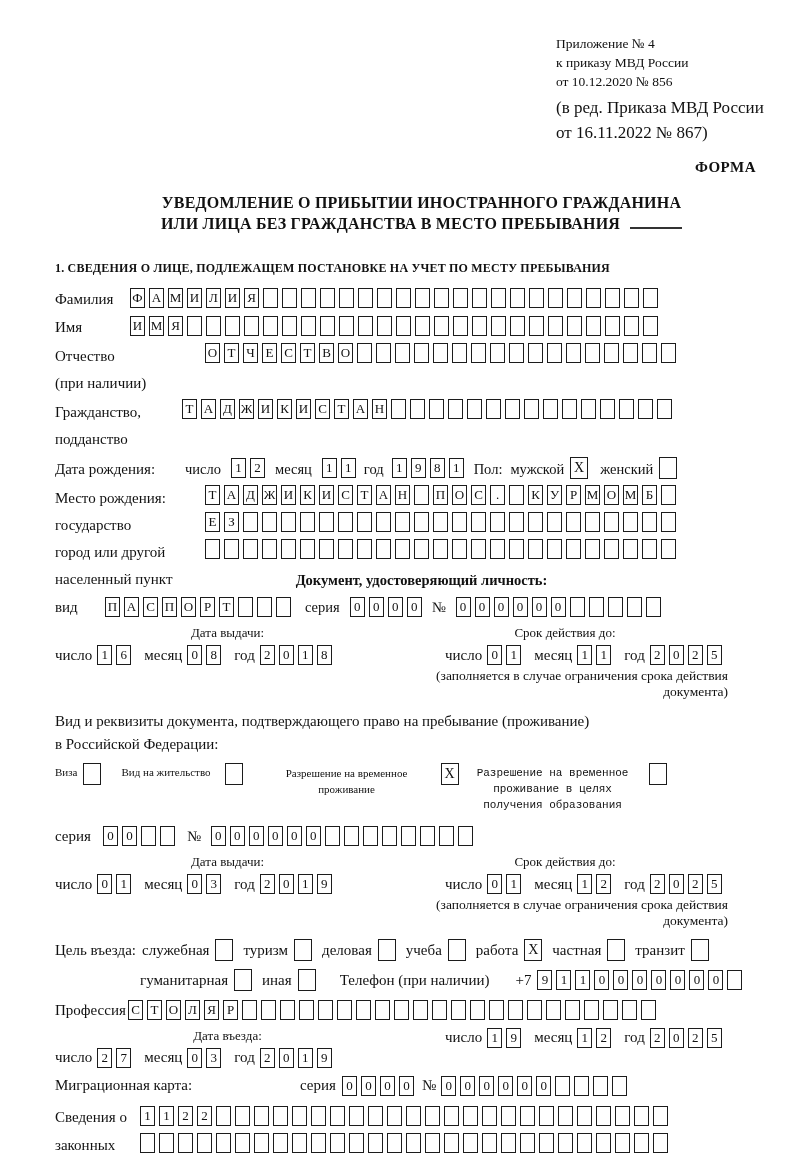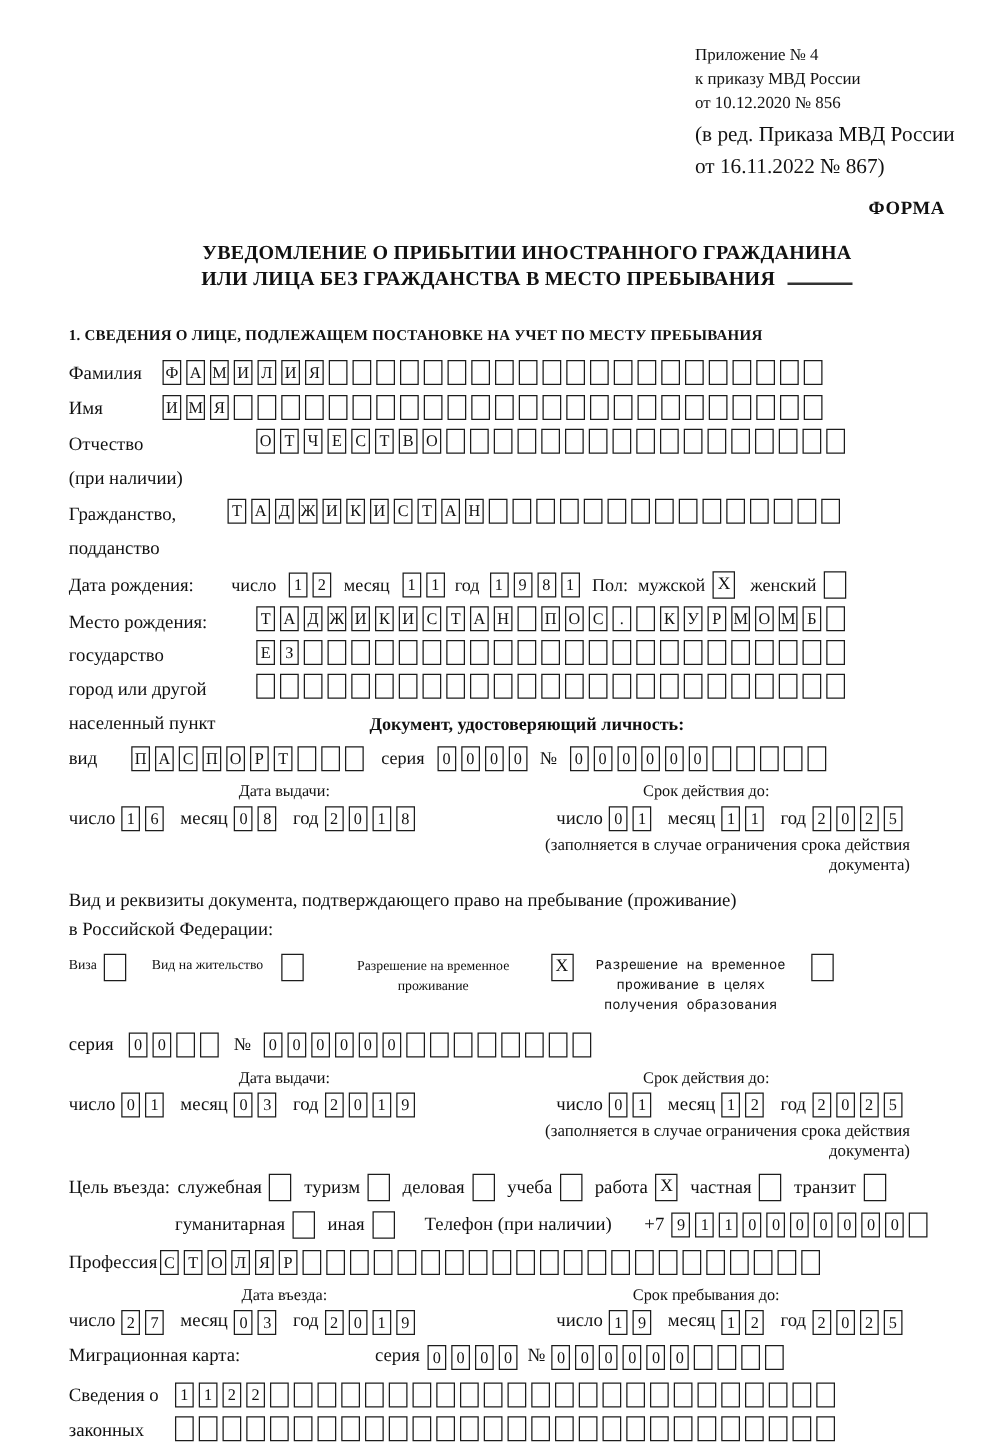--- a/index.html
+++ b/index.html
@@ -624,21 +624,20 @@
         <span>год</span>
         <span class="cells">
             <span class="cell">2</span>
             <span class="cell">0</span>
             <span class="cell">1</span>
             <span class="cell">9</span>
           </span>
       </div>
     </div>
     <div class="dcol-r">
-      <div class="dhead">Срок пребывания до:</div>
       <div class="dgroup" style="padding-left:45px;">
         <span>число</span>
         <span class="cells">
             <span class="cell">1</span>
             <span class="cell">9</span>
           </span>
         <span>месяц</span>
         <span class="cells">
             <span class="cell">1</span>
             <span class="cell">2</span>

